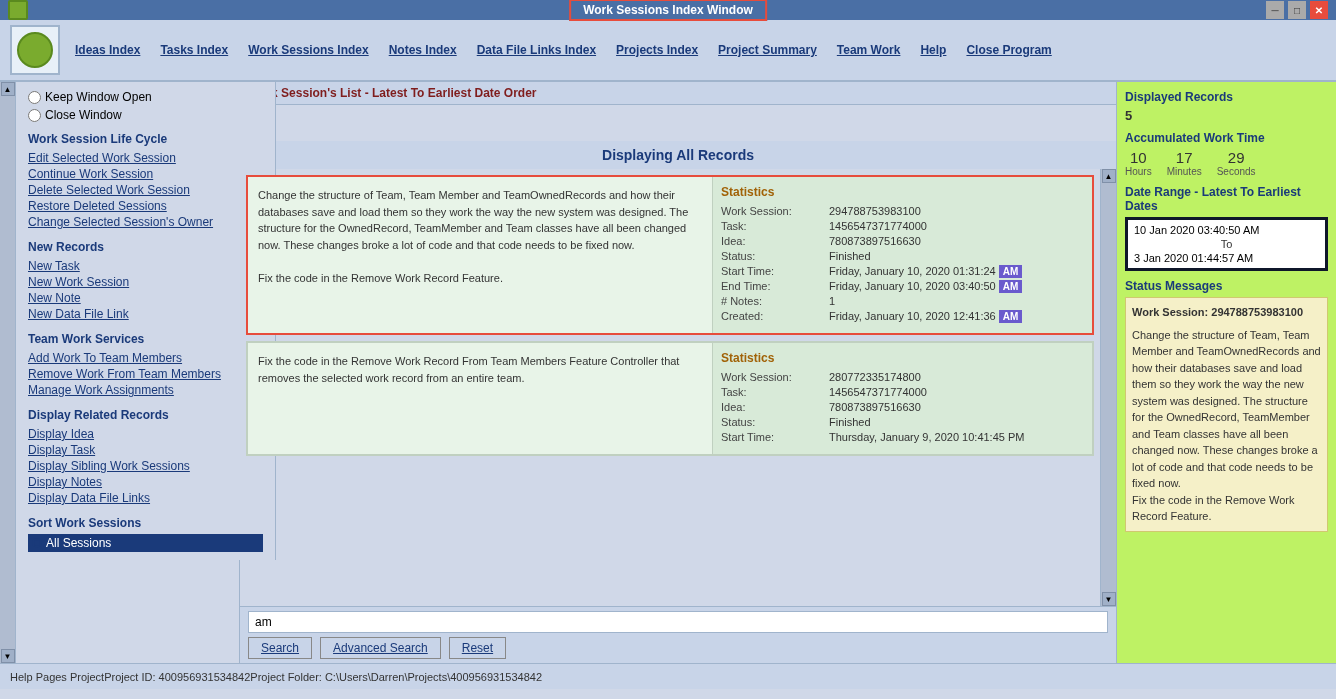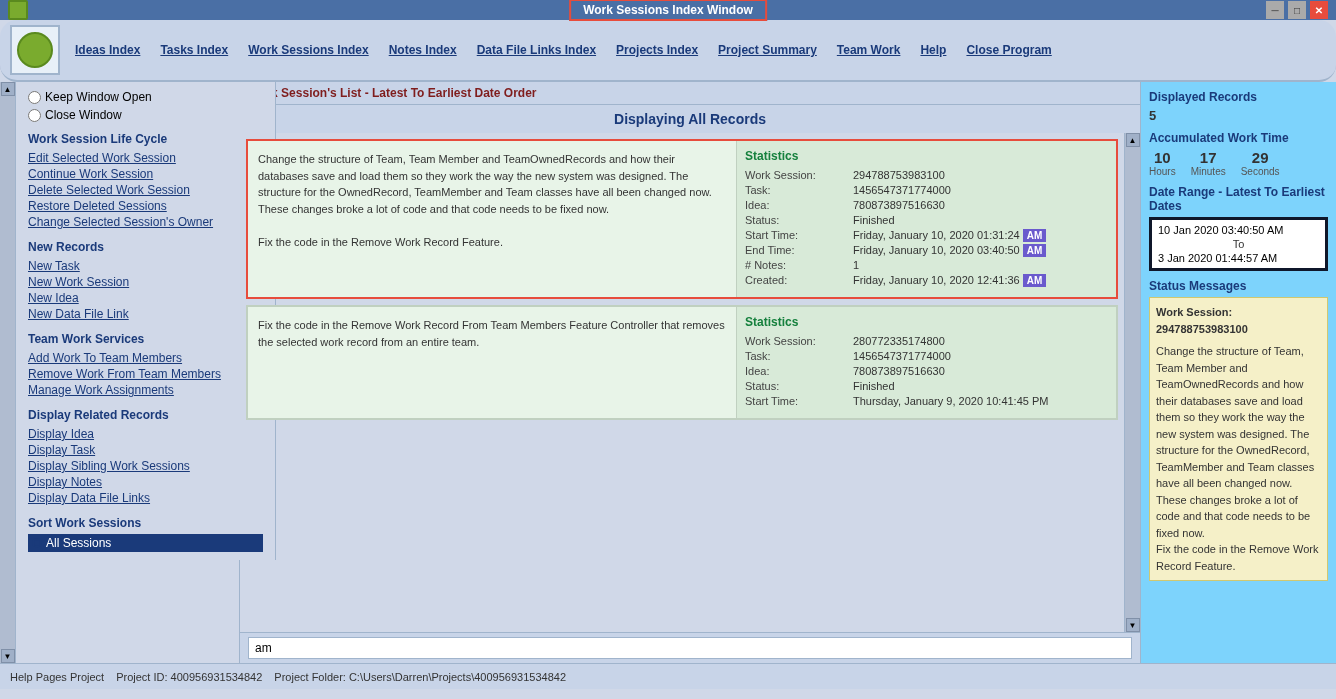--- a/index.html
+++ b/index.html
@@ -60,21 +60,20 @@
     }
     
     .nav-bar {
       background: #c8d4e8;
       height: 62px;
       display: flex;
       align-items: center;
       padding: 0 10px;
       border-bottom: 2px solid #a0b4cc;
       gap: 0;
-      border-radius: 17px;
     }
     .nav-logo {
       width: 50px;
       height: 50px;
       background: #e8f0f8;
       border: 2px solid #a0b4cc;
       margin-right: 15px;
       display: flex;
       align-items: center;
       justify-content: center;
@@ -174,20 +173,21 @@
       color: #7f1d1d;
       border-bottom: 1px solid #a0b4cc;
     }
     .content-title {
       text-align: center;
       font-size: 14px;
       font-weight: bold;
       color: #1a3a7a;
       padding: 6px;
       background: #c8d4e8;
+      margin-top: 36px;
     }
     
     .record-card {
       background: #e8f4e8;
       border: 2px solid #c0d0c0;
       margin-bottom: 6px;
       display: flex;
       gap: 0;
     }
     .record-card.selected {
@@ -203,21 +203,21 @@
     .record-stats {
       width: 380px;
       background: #d8ead8;
       border-left: 1px solid #c0d0c0;
       padding: 8px;
       flex-shrink: 0;
     }
     .stats-title {
       font-weight: bold;
       font-size: 12px;
-      color: #15803d;
+      color: #a16207;
       margin-bottom: 6px;
     }
     .stats-row {
       display: flex;
       gap: 8px;
       margin-bottom: 3px;
       font-size: 11px;
     }
     .stats-label {
       color: #444;
@@ -264,22 +264,22 @@
       background: #c8d4e8;
       border: 1px solid #888;
       padding: 3px 12px;
       cursor: pointer;
       font-size: 12px;
       text-decoration: underline;
       color: #1a3a7a;
     }
     
     .right-panel {
-      width: 196px;
-      background: #7dd3fc;
+      width: 220px;
+      background: #bef264;
       border-left: 1px solid #a0b4cc;
       padding: 8px;
       flex-shrink: 0;
       overflow-y: auto;
     }
     .right-section-title {
       font-weight: bold;
       font-size: 12px;
       color: #1a3a7a;
       margin-bottom: 4px;
@@ -294,21 +294,21 @@
     .right-stats-row {
       display: flex;
       gap: 15px;
       margin-top: 4px;
     }
     .right-stat-item {
       text-align: center;
     }
     .right-stat-value {
       font-size: 15px;
-      font-weight: bold;
+      font-weight: normal;
       color: #333;
     }
     .right-stat-label {
       font-size: 10px;
       color: #555;
     }
     .date-range-box {
       background: white;
       border: 3px solid #0f172a;
       padding: 4px 6px;
@@ -333,21 +333,20 @@
     
     .status-bar {
       height: 26px;
       background: #c8d4e8;
       border-top: 1px solid #a0b4cc;
       display: flex;
       align-items: center;
       padding: 0 10px;
       font-size: 11px;
       color: #333;
-      gap: 12px;
     }
   </style>
 </head>
 <body>
 
 <div class="title-bar">
   <div class="app-icon"></div>
   <div class="title-bar-center">Work Sessions Index Window</div>
   <div class="title-bar-controls">
     <button class="title-btn minimize">─</button>
@@ -395,21 +394,21 @@
       <div class="sidebar-section-title">Work Session Life Cycle</div>
       <a class="sidebar-item">Edit Selected Work Session</a>
       <a class="sidebar-item">Continue Work Session</a>
       <a class="sidebar-item">Delete Selected Work Session</a>
       <a class="sidebar-item">Restore Deleted Sessions</a>
       <a class="sidebar-item">Change Selected Session's Owner</a>
 
       <div class="sidebar-section-title">New Records</div>
       <a class="sidebar-item">New Task</a>
       <a class="sidebar-item">New Work Session</a>
-      <a class="sidebar-item">New Idea</a>
+      <a class="sidebar-item">New Note</a>
       <a class="sidebar-item">New Data File Link</a>
 
       <div class="sidebar-section-title">Team Work Services</div>
       <a class="sidebar-item">Add Work To Team Members</a>
       <a class="sidebar-item">Remove Work From Team Members</a>
       <a class="sidebar-item">Manage Work Assignments</a>
 
       <div class="sidebar-section-title">Display Related Records</div>
       <a class="sidebar-item">Display Idea</a>
       <a class="sidebar-item">Display Task</a>
@@ -517,20 +516,25 @@
           </div>
         </div>
 
       </div>
     </div>
 
     <div class="search-bar">
       <div class="search-input-row">
         <input class="search-input" type="text" value="am" style="">
       </div>
+      <div class="search-buttons">
+        <button class="search-btn">Search</button>
+        <button class="search-btn">Advanced Search</button>
+        <button class="search-btn">Reset</button>
+      </div>
     </div>
   </div>
 
   <div class="right-panel">
     <div class="right-section-title">Displayed Records</div>
     <div class="right-value">5</div>
 
     <div class="right-section-title">Accumulated Work Time</div>
     <div class="right-stats-row">
       <div class="right-stat-item">

